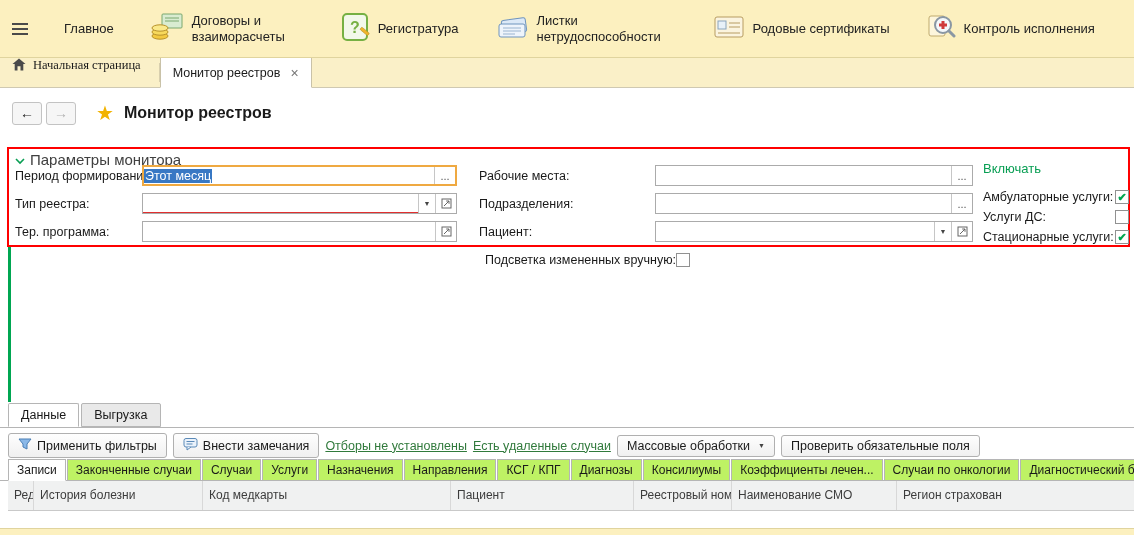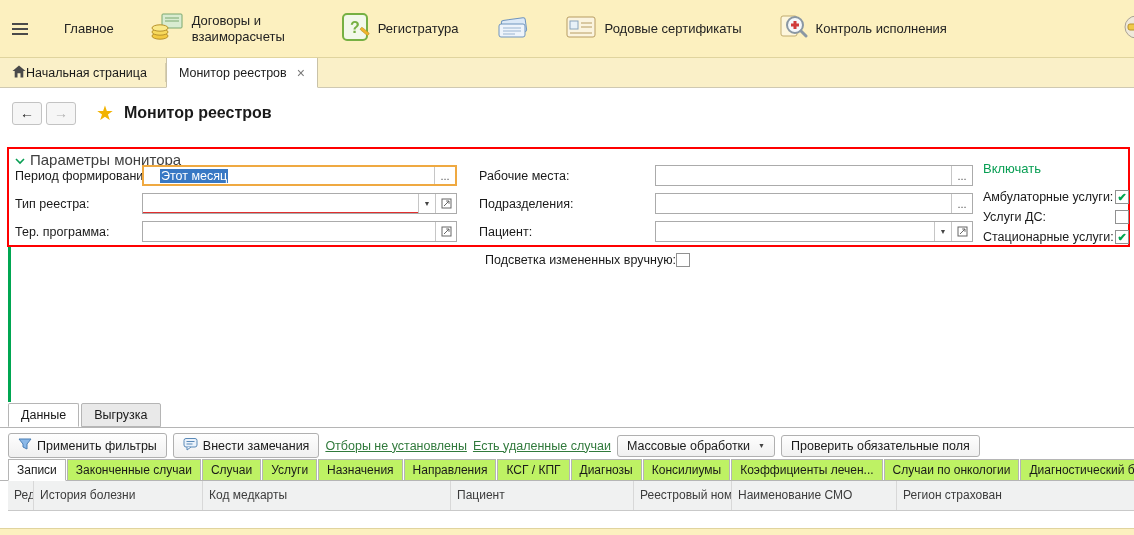--- a/index.html
+++ b/index.html
@@ -21,21 +21,21 @@
   .section { display:flex; align-items:center; gap:8px; cursor:pointer; flex-shrink:0; }
   .section-label { font-size:13px; color:#222; line-height:1.2; }
   .w112 { width:112px; } .w140 { width:140px; }
   .section.partial { margin-left:auto; margin-right:-14px; }
 
   
   .tabbar {
     position:absolute; top:58px; left:0; width:100%; height:30px;
     background:#faf0c8; border-bottom:1px solid #cfc9b2; display:flex; align-items:stretch;
   }
-  .home-area { display:flex; align-items:center; padding:0 18px 0 12px; cursor:pointer; font-size:12.5px; }
+  .home-area { display:flex; gap:7px; padding:0 18px 0 12px; cursor:pointer; font-size:12.5px;font-family:Liberation Serif, serif; }
   .tab-sep { width:1px; background:#d8cfae; margin:5px 0; }
   .page-tab-active {
     display:flex; align-items:center; gap:10px; padding:0 12px; background:#fff;
     border-left:1px solid #c9c2a8; border-right:1px solid #c9c2a8;
     margin-bottom:-1px; border-bottom:1px solid #fff; font-size:12.5px; cursor:pointer;
   }
   .tab-close { color:#777; font-size:14px; cursor:pointer; }
 
   
   .titlebar {
@@ -49,21 +49,21 @@
   .navbtn.fwd { color:#b3b3b3; }
   .star { color:#f2b301; font-size:20px; margin:0 6px 0 16px; cursor:pointer; }
   .page-title { font-size:16px; font-weight:bold; }
 
   
   .green-line { position:absolute; left:8px; top:149px; width:3px; height:253px; background:#00a651; }
   .params-box { position:absolute; left:7px; top:147px; width:1123px; height:100px; border:2px solid #ff0000; background:#fff; }
   .group-head { position:absolute; left:6px; top:2px; display:flex; align-items:center; gap:5px; color:#404040; font-size:15px; cursor:pointer; }
   .flabel { font-size:12.5px; line-height:20px; color:#1a1a1a; position:absolute; white-space:nowrap; }
   .field { position:absolute; height:21px; border:1px solid #ababab; background:#fff; display:flex; align-items:stretch; }
-  .field .txt { flex:1; padding:2px 16px; font-size:12.5px; overflow:hidden; white-space:nowrap; }
+  .field .txt { flex:1; padding:2px 0; font-size:12.5px; overflow:hidden; white-space:nowrap; }
   .field.focused { border:2px solid #efa941; }
   .field.req .txt { box-shadow: inset 0 -1px 0 #e03030; }
   .sel { background:#3878c4; color:#fff; padding:0 1px; }
   .fbtn { width:21px; display:flex; align-items:center; justify-content:center; border-left:1px solid #c6c6c6; color:#555; font-size:11px; cursor:pointer; background:#fff; }
   .fbtn.dd { font-size:7px; width:17px; color:#444; }
   .include-title { position:absolute; left:974px; top:12px; color:#089e53; font-size:13px; }
   .inc-item { position:absolute; left:974px; width:146px; height:16px; display:flex; align-items:center; }
   .inc-item .ilabel { flex:1; font-size:12.5px; white-space:nowrap; }
   .cbx { width:14px; height:14px; border:1px solid #919191; background:#fff; display:flex; align-items:center; justify-content:center; font-size:11px; font-weight:bold; color:#00a651; cursor:pointer; flex-shrink:0; }
   .highlight-row { position:absolute; left:485px; top:253px; display:flex; align-items:center; }
@@ -127,20 +127,21 @@
   </div>
 
   <div class="section">
     <span><svg width="34" height="28" viewBox="0 0 34 28">
       <rect x="7" y="6" width="24" height="14" rx="2" fill="#dce9f7" stroke="#6f94bd" transform="rotate(-8 19 13)"></rect>
       <rect x="4" y="11" width="26" height="13" rx="2" fill="#eef4fb" stroke="#6f94bd"></rect>
       <line x1="8" y1="15" x2="26" y2="15" stroke="#9ab4d0"></line>
       <line x1="8" y1="18" x2="26" y2="18" stroke="#9ab4d0"></line>
       <line x1="8" y1="21" x2="20" y2="21" stroke="#9ab4d0"></line>
     </svg></span>
+    <span class="section-label w140">Листки нетрудоспособности</span>
   </div>
 
   <div class="section">
     <span><svg width="32" height="26" viewBox="0 0 32 26">
       <rect x="2" y="3" width="28" height="20" rx="2" fill="#fbf4df" stroke="#b79c62"></rect>
       <rect x="5" y="7" width="8" height="8" fill="#e8f1f8" stroke="#8aa4bd"></rect>
       <line x1="16" y1="9" x2="27" y2="9" stroke="#b79c62"></line>
       <line x1="16" y1="13" x2="27" y2="13" stroke="#b79c62"></line>
       <line x1="5" y1="19" x2="27" y2="19" stroke="#b79c62"></line>
     </svg></span>

